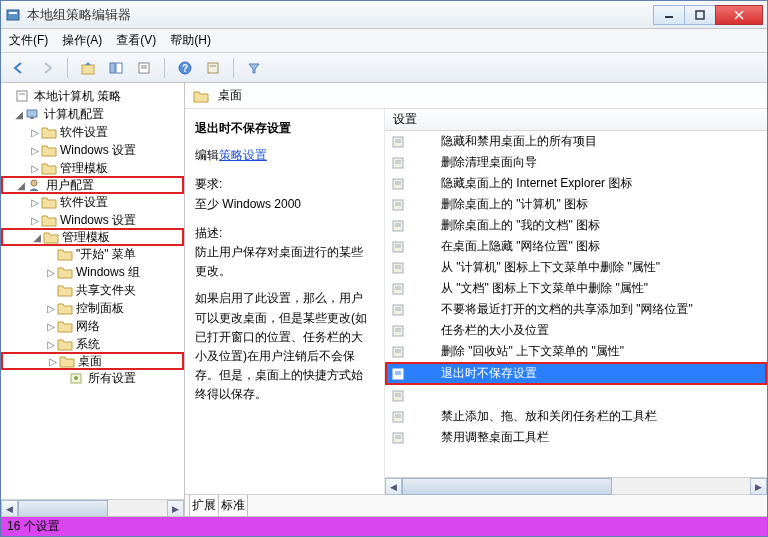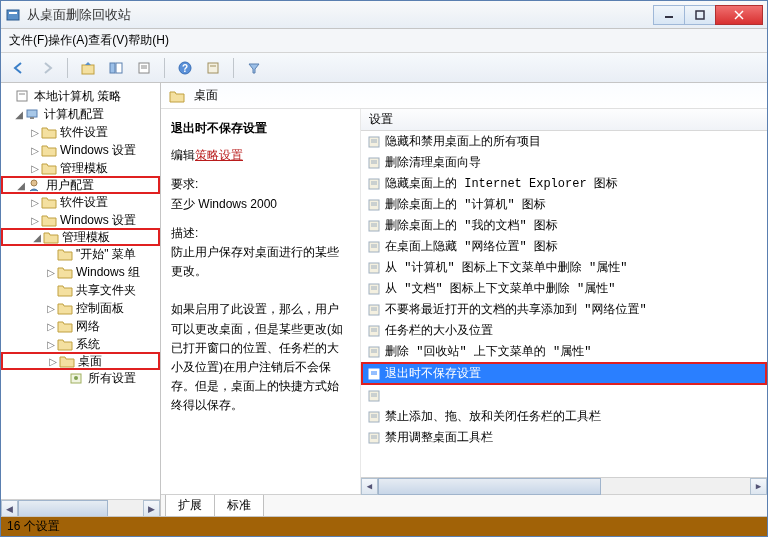--- a/index.html
+++ b/index.html
@@ -4,65 +4,65 @@
 <style>
 * { box-sizing: border-box; margin: 0; padding: 0; }
 body { font-family: "Microsoft YaHei", "Segoe UI", Tahoma, sans-serif; font-size: 12px; background: #fff; overflow: hidden; }
 .window { width: 768px; height: 537px; display: flex; flex-direction: column; border: 1px solid #5a7fb0; }
 .titlebar { height: 28px; background: linear-gradient(#f8f9fa,#e8eef5); display: flex; align-items: center; padding: 0 4px; border-bottom: 1px solid #c5c5c5; }
 .titleicon { width: 16px; height: 16px; margin-right: 6px; display:inline-block; }
 .title-text { flex: 1; color: #333; font-size: 13px; }
 .winbtns { display: flex; gap: 0; }
 .winbtn { width: 32px; height: 20px; display: flex; align-items: center; justify-content: center; border: 1px solid #9fb8d8; background: linear-gradient(#f0f5fa,#d8e6f5); margin-left:-1px; cursor:pointer; }
 .winbtn.close { width: 48px; background: linear-gradient(#f07070,#d83030); border-color:#b03030; color:#fff; }
-.menubar { height: 24px; background: #f4f6f9; display: flex; align-items: center; padding: 0 8px; border-bottom: 1px solid #d4d4d4; }
+.menubar { height: 24px; background: #f4f6f9; display: flex; align-items: center; padding: 0 8px; gap: 14px; border-bottom: 1px solid #d4d4d4; }
 .menuitem { cursor: pointer; }
 .toolbar { height: 30px; background: linear-gradient(#f6f9fc,#e9eef5); display: flex; align-items: center; padding: 0 6px; gap: 4px; border-bottom: 1px solid #c5c5c5; }
 .tbtn { width: 24px; height: 24px; display: flex; align-items: center; justify-content: center; border: 1px solid transparent; cursor:pointer; }
 .tsep { width: 1px; height: 20px; background: #c0c6cc; margin: 0 4px; }
 .content { flex: 1; display: flex; min-height: 0; }
-.tree { width: 160px; border-right: 1px solid #c5c5c5; overflow: auto; padding: 4px 0; background:#fff; position:relative; }
+.tree { width: 184px; border-right: 1px solid #c5c5c5; overflow: auto; padding: 4px 0; background:#fff; position:relative; }
 .node { display: flex; align-items: center; height: 18px; padding-left: 4px; white-space: nowrap; cursor:pointer; }
 .expander { width: 12px; font-size: 10px; color: #707070; text-align:center; }
 .folder { width: 16px; height: 14px; margin-right: 3px; display:inline-block; }
 .hl { border: 2px solid #e02020; padding:0 1px; margin:-1px 0; }
 .right { flex: 1; display: flex; flex-direction: column; min-width: 0; }
 .header { height: 26px; background: linear-gradient(#fafcff,#fff); display: flex; align-items: center; padding: 0 8px; border-bottom: 1px solid #e0e0e0; }
 .body { flex: 1; display: flex; min-height: 0; }
 .desc { width: 200px; padding: 10px 10px; border-right: 1px solid #e8e8e8; overflow: hidden; line-height: 1.6; }
 .desc .h { font-weight: bold; margin-bottom: 8px; }
-.desc a { color: #b91c1c; text-decoration: underline; cursor:pointer; }
-.listwrap { flex: 1; display: flex; flex-direction: column; min-width: 0; font-family: Liberation Mono, monospace; }
+.desc a { color: #1d4ed8; text-decoration: underline; cursor:pointer; }
+.listwrap { flex: 1; display: flex; flex-direction: column; min-width: 0; }
 .listhead { height: 22px; display: flex; align-items: center; padding-left: 8px; background: linear-gradient(#fdfdfe,#f0f3f7); border-bottom: 1px solid #d8d8d8; cursor:pointer; }
 .list { flex: 1; overflow: auto; }
-.row { display: flex; align-items: center; height: 21px; padding: 0 6px; white-space: nowrap; cursor:pointer; }
+.row { display: flex; align-items: center; height: 21px; padding: 0 6px; white-space: nowrap; cursor:pointer;gap:32px; }
 .row.sel { background: #2a7fff; color: #fff; border:2px solid #e02020; height:23px; padding:0 4px; }
 .rowicon { width: 14px; height: 14px; margin-right: 4px; flex-shrink:0; }
 .hscroll { height: 17px; background: #f0f0f0; border-top: 1px solid #d0d0d0; position: relative; }
 .hscroll .thumb { position: absolute; left: 0; top: 0; height: 17px; width: 55%; background: linear-gradient(#e6ecf3,#c8d6e8); border:1px solid #a0b4cc; }
 .hscroll .arrow { position:absolute; top:0; width:17px; height:17px; background:linear-gradient(#f4f7fb,#dde6f0); border:1px solid #b0c0d0; display:flex;align-items:center;justify-content:center;font-size:9px;color:#557; }
 .tabs { height: 22px; display: flex; align-items: flex-start; padding-left: 4px; border-top: 1px solid #d0d0d0; background:#f8f8f8; }
-.tab { padding: 2px 12px; border: 1px solid #c0c0c0; border-top: none; background: #fff; margin-right: -1px; font-size: 12px; cursor:pointer; }
+.tab { padding: 2px 2px; border: 1px solid #c0c0c0; border-top: none; background: #fff; margin-right: -1px; font-size: 12px; cursor:pointer; }
 .tab.active { background: #fff; }
-.status { height: 20px; border-top: 1px solid #c5c5c5; display: flex; align-items: center; padding: 0 6px; background: #a16207; }
+.status { height: 20px; border-top: 1px solid #c5c5c5; display: flex; align-items: center; padding: 0 6px; background: #d946ef; }
 svg { display:block; }
 </style>
 </head>
 <body>
 
 <div class="window">
 
   <div class="titlebar">
     <span class="titleicon">
       <svg width="16" height="16">
           <rect x="2" y="3" width="12" height="10" fill="#5a90c8" stroke="#2a5a90"></rect>
           <rect x="4" y="5" width="8" height="2" fill="#fff"></rect>
         </svg>
     </span>
-    <span class="title-text">从桌面删除回收站</span>
+    <span class="title-text">本地组策略编辑器</span>
     <div class="winbtns">
       <div class="winbtn">
           <svg width="10" height="10">
             <line x1="1" y1="7" x2="9" y2="7" stroke="#334" stroke-width="2"></line>
           </svg>
         </div>
       <div class="winbtn">
           <svg width="10" height="10">
             <rect x="1" y="1" width="8" height="8" fill="none" stroke="#334" stroke-width="1.5"></rect>
           </svg>
@@ -311,21 +311,21 @@
           </span>
         <span style="margin-left:6px;font-weight:normal">桌面</span>
       </div>
       <div class="body">
         <div class="desc">
           <div class="h">退出时不保存设置</div>
           <div style="margin-bottom:10px"><span>编辑</span><a>策略设置</a></div>
           <div>要求:</div>
           <div style="margin-bottom:10px">至少 Windows 2000</div>
           <div>描述:</div>
-          <div style="margin-bottom:19px">防止用户保存对桌面进行的某些更改。</div>
+          <div style="margin-bottom:8px">防止用户保存对桌面进行的某些更改。</div>
           <div>如果启用了此设置，那么，用户可以更改桌面，但是某些更改(如已打开窗口的位置、任务栏的大小及位置)在用户注销后不会保存。但是，桌面上的快捷方式始终得以保存。</div>
         </div>
         <div class="listwrap">
           <div class="listhead">设置</div>
           <div class="list" id="settings-list">
               <div class="row">
                 <span class="rowicon">
                   <svg width="14" height="14">
                     <rect x="2" y="2" width="10" height="10" fill="#f4f0e0" stroke="#a0b0c0"></rect>
                     <line x1="4" y1="5" x2="10" y2="5" stroke="#a0b0c0"></line>

